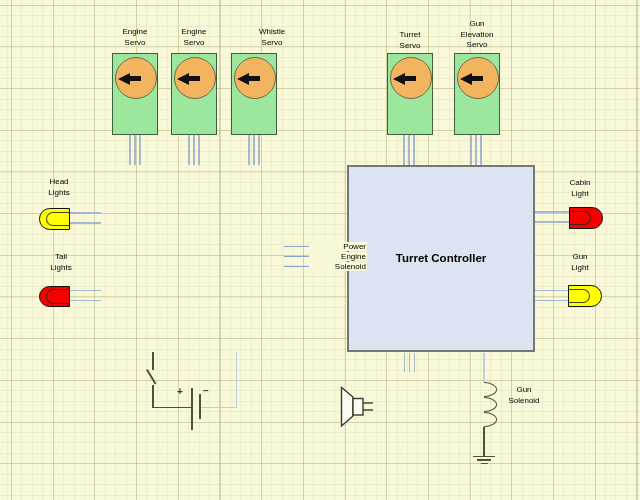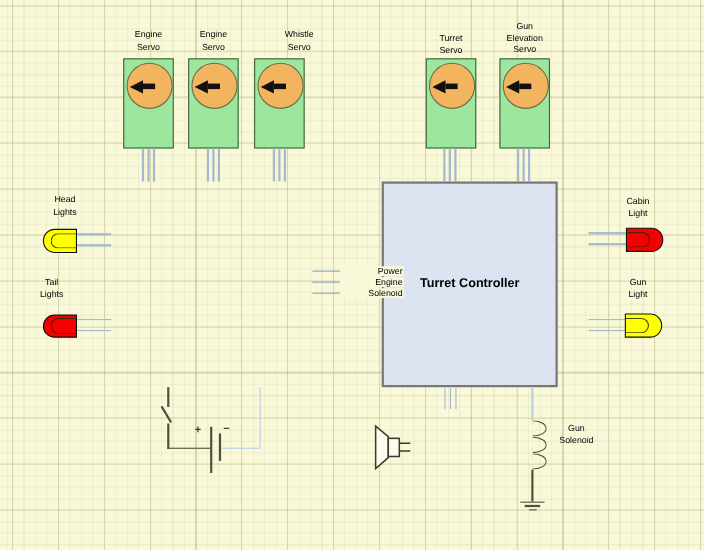--- a/index.html
+++ b/index.html
@@ -100,21 +100,21 @@
   <div class="vwire" style="left:248px;top:135px;height:30px"></div>
   <div class="vwire" style="left:253px;top:135px;height:30px"></div>
   <div class="vwire" style="left:258px;top:135px;height:30px"></div>
   <div class="vwire" style="left:403px;top:135px;height:30px"></div>
   <div class="vwire" style="left:408px;top:135px;height:30px"></div>
   <div class="vwire" style="left:413px;top:135px;height:30px"></div>
   <div class="vwire" style="left:470px;top:135px;height:30px"></div>
   <div class="vwire" style="left:475px;top:135px;height:30px"></div>
   <div class="vwire" style="left:480px;top:135px;height:30px"></div>
 
-  <div class="bigbox" style="left:347px;width:160px">
+  <div class="bigbox" style="left:347px;width:188px">
     <div class="title">Turret Controller</div>
   </div>
 
   <div class="sig-line" style="left:284px;top:245.5px;width:56px"></div>
   <div class="sig-line" style="left:284px;top:255.5px;width:56px"></div>
   <div class="sig-line" style="left:284px;top:265.5px;width:56px"></div>
   <div class="sig-arrow" style="left:340px;top:242.8px"></div>
   <div class="sig-arrow" style="left:340px;top:252.8px"></div>
   <div class="sig-arrow" style="left:340px;top:262.8px"></div>
   <div class="sig-label" style="top:241.5px">Power</div>
@@ -122,21 +122,21 @@
   <div class="sig-label" style="top:261.5px">Solenoid</div>
 
   <div class="lbl" style="left:34px;top:177px;width:50px">Head
 Lights</div>
   <div class="hwire" style="left:70px;top:212px;width:31px"></div>
   <div class="hwire" style="left:70px;top:222px;width:31px"></div>
   <div class="led face-left" style="left: 39px; top: 208px; width: 31px; background-color: rgb(255, 255, 0);">
       <div class="inner"></div>
     </div>
 
-  <div class="lbl" style="left:22px;top:252px;width:50px">Tail
+  <div class="lbl" style="left:36px;top:252px;width:50px">Tail
 Lights</div>
   <div class="hwire" style="left:70px;top:289.5px;width:31px"></div>
   <div class="hwire" style="left:70px;top:299.5px;width:31px"></div>
   <div class="led face-left" style="left: 39px; top: 285.5px; width: 31px; background-color: rgb(244, 0, 0);">
       <div class="inner"></div>
     </div>
 
   <div class="lbl" style="left:555px;top:178px;width:50px">Cabin
 Light</div>
   <div class="hwire" style="left:535px;top:211px;width:34px"></div>

